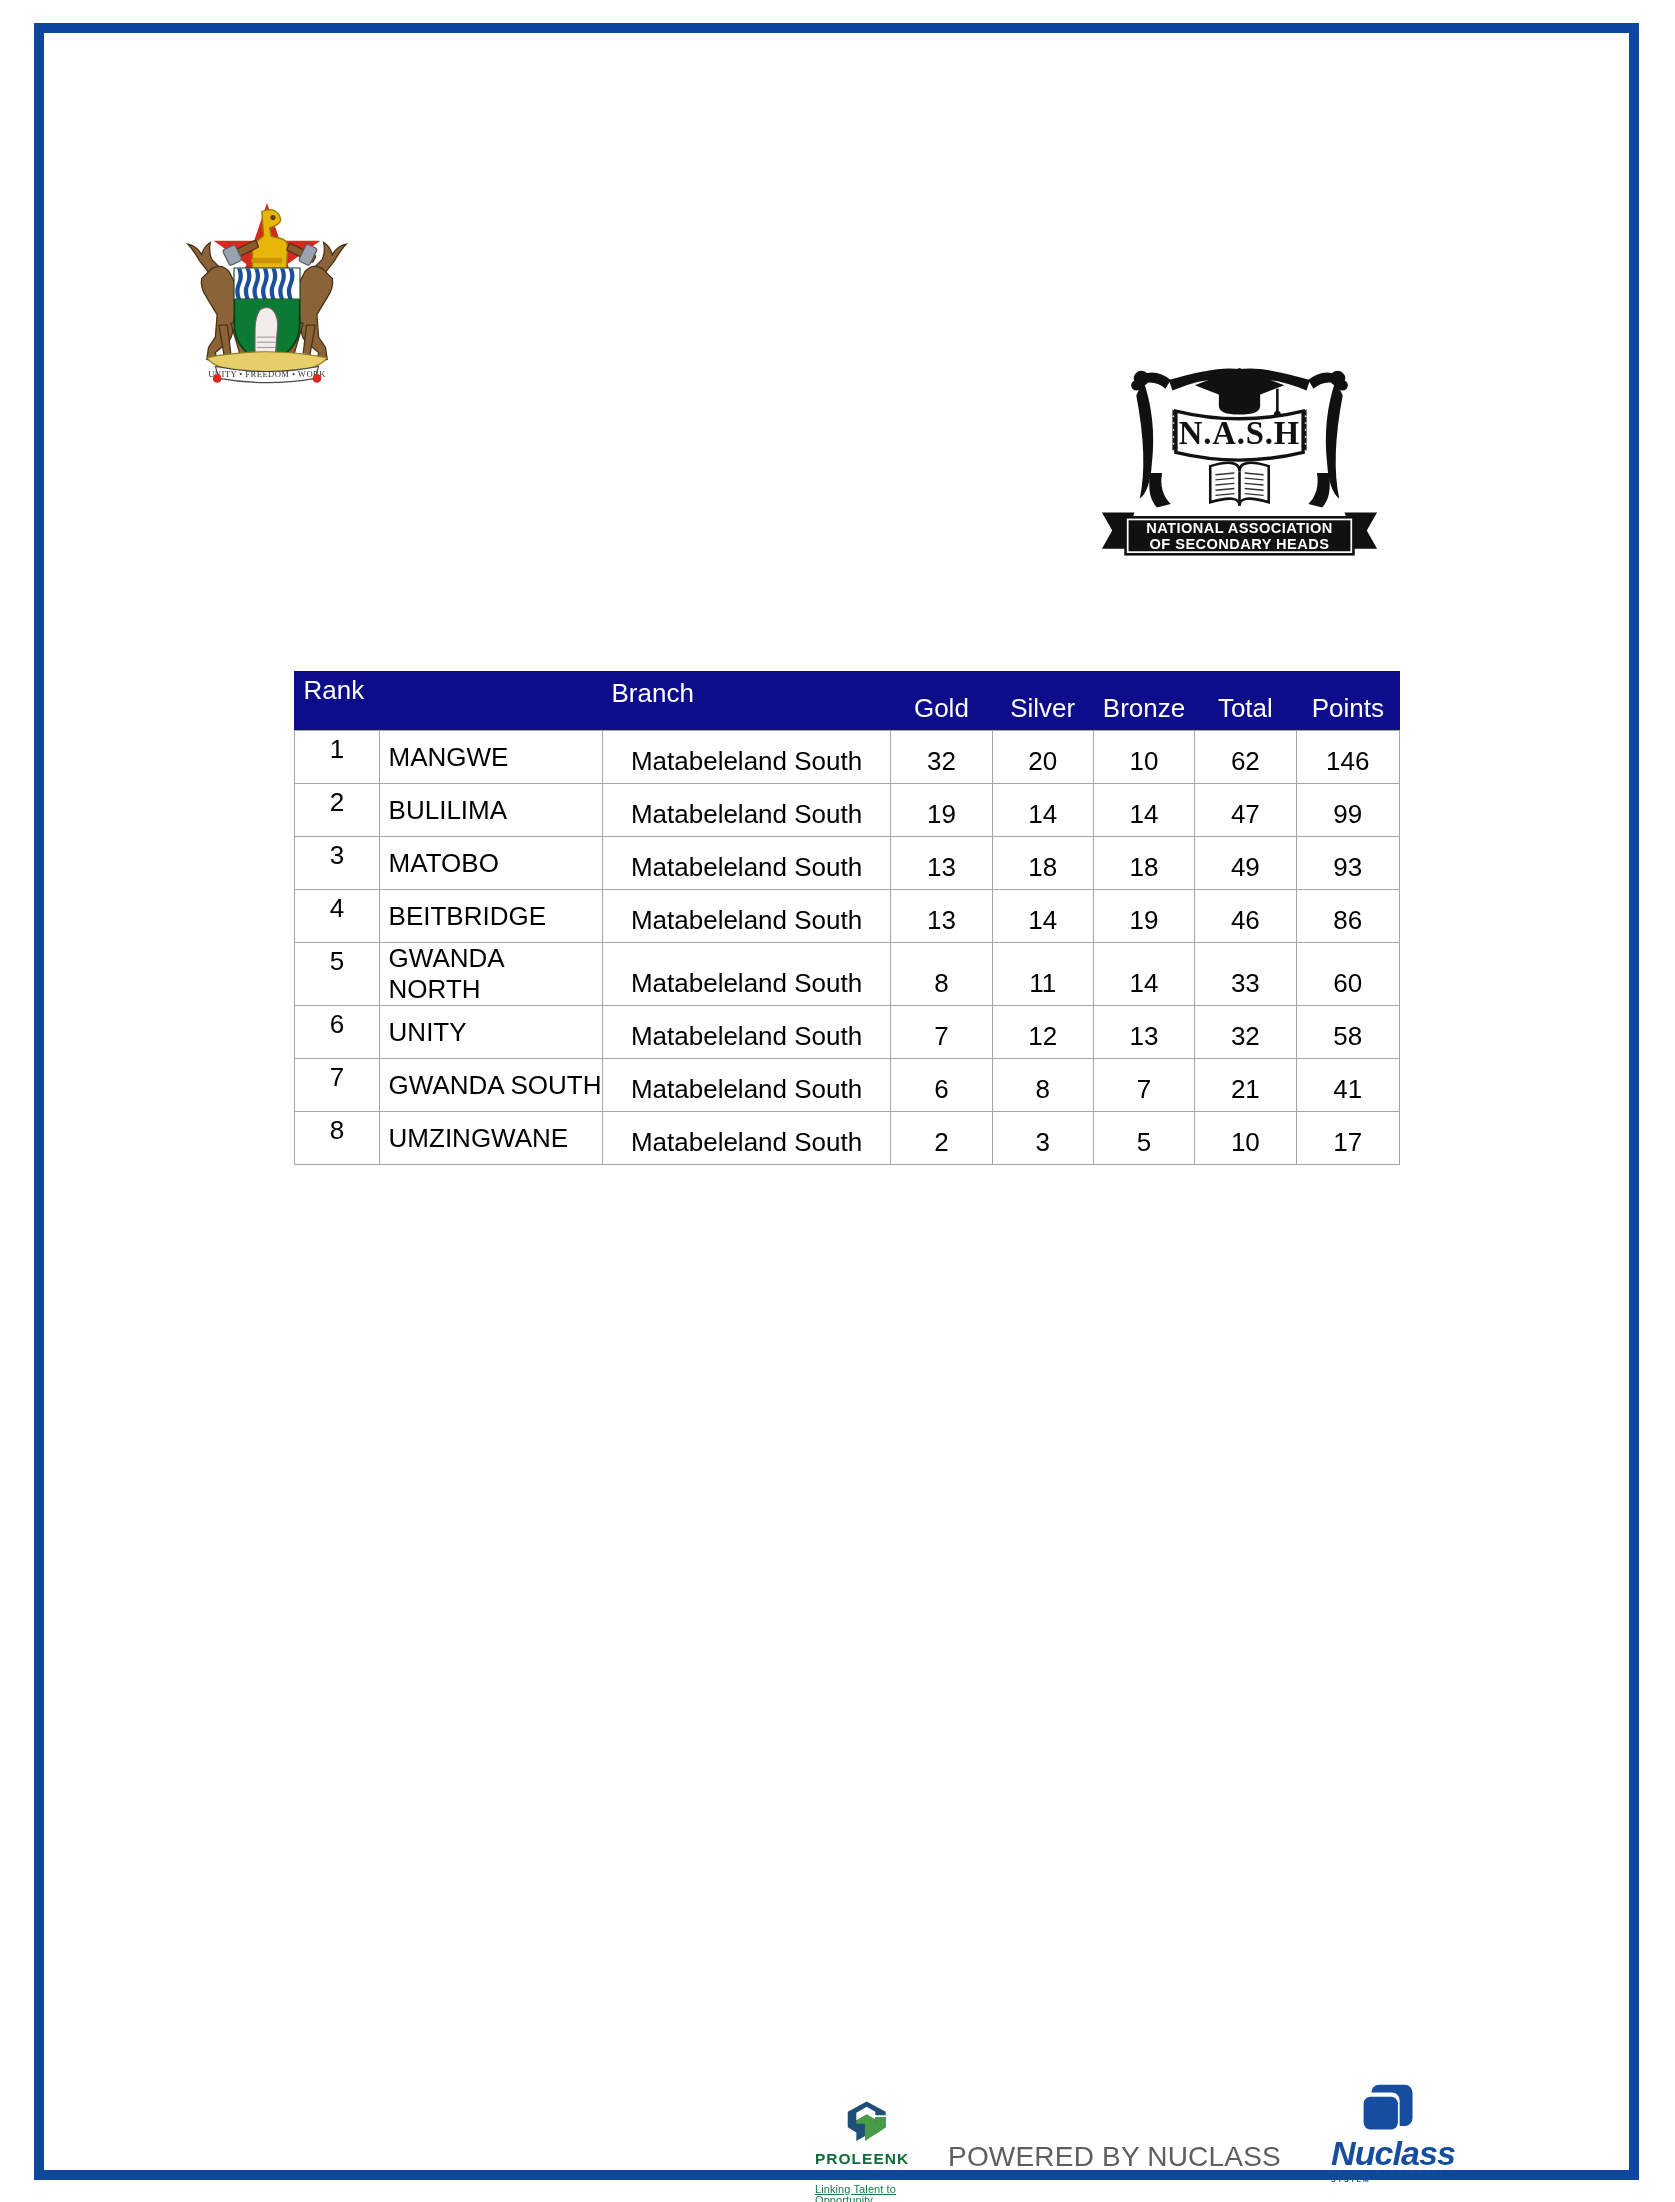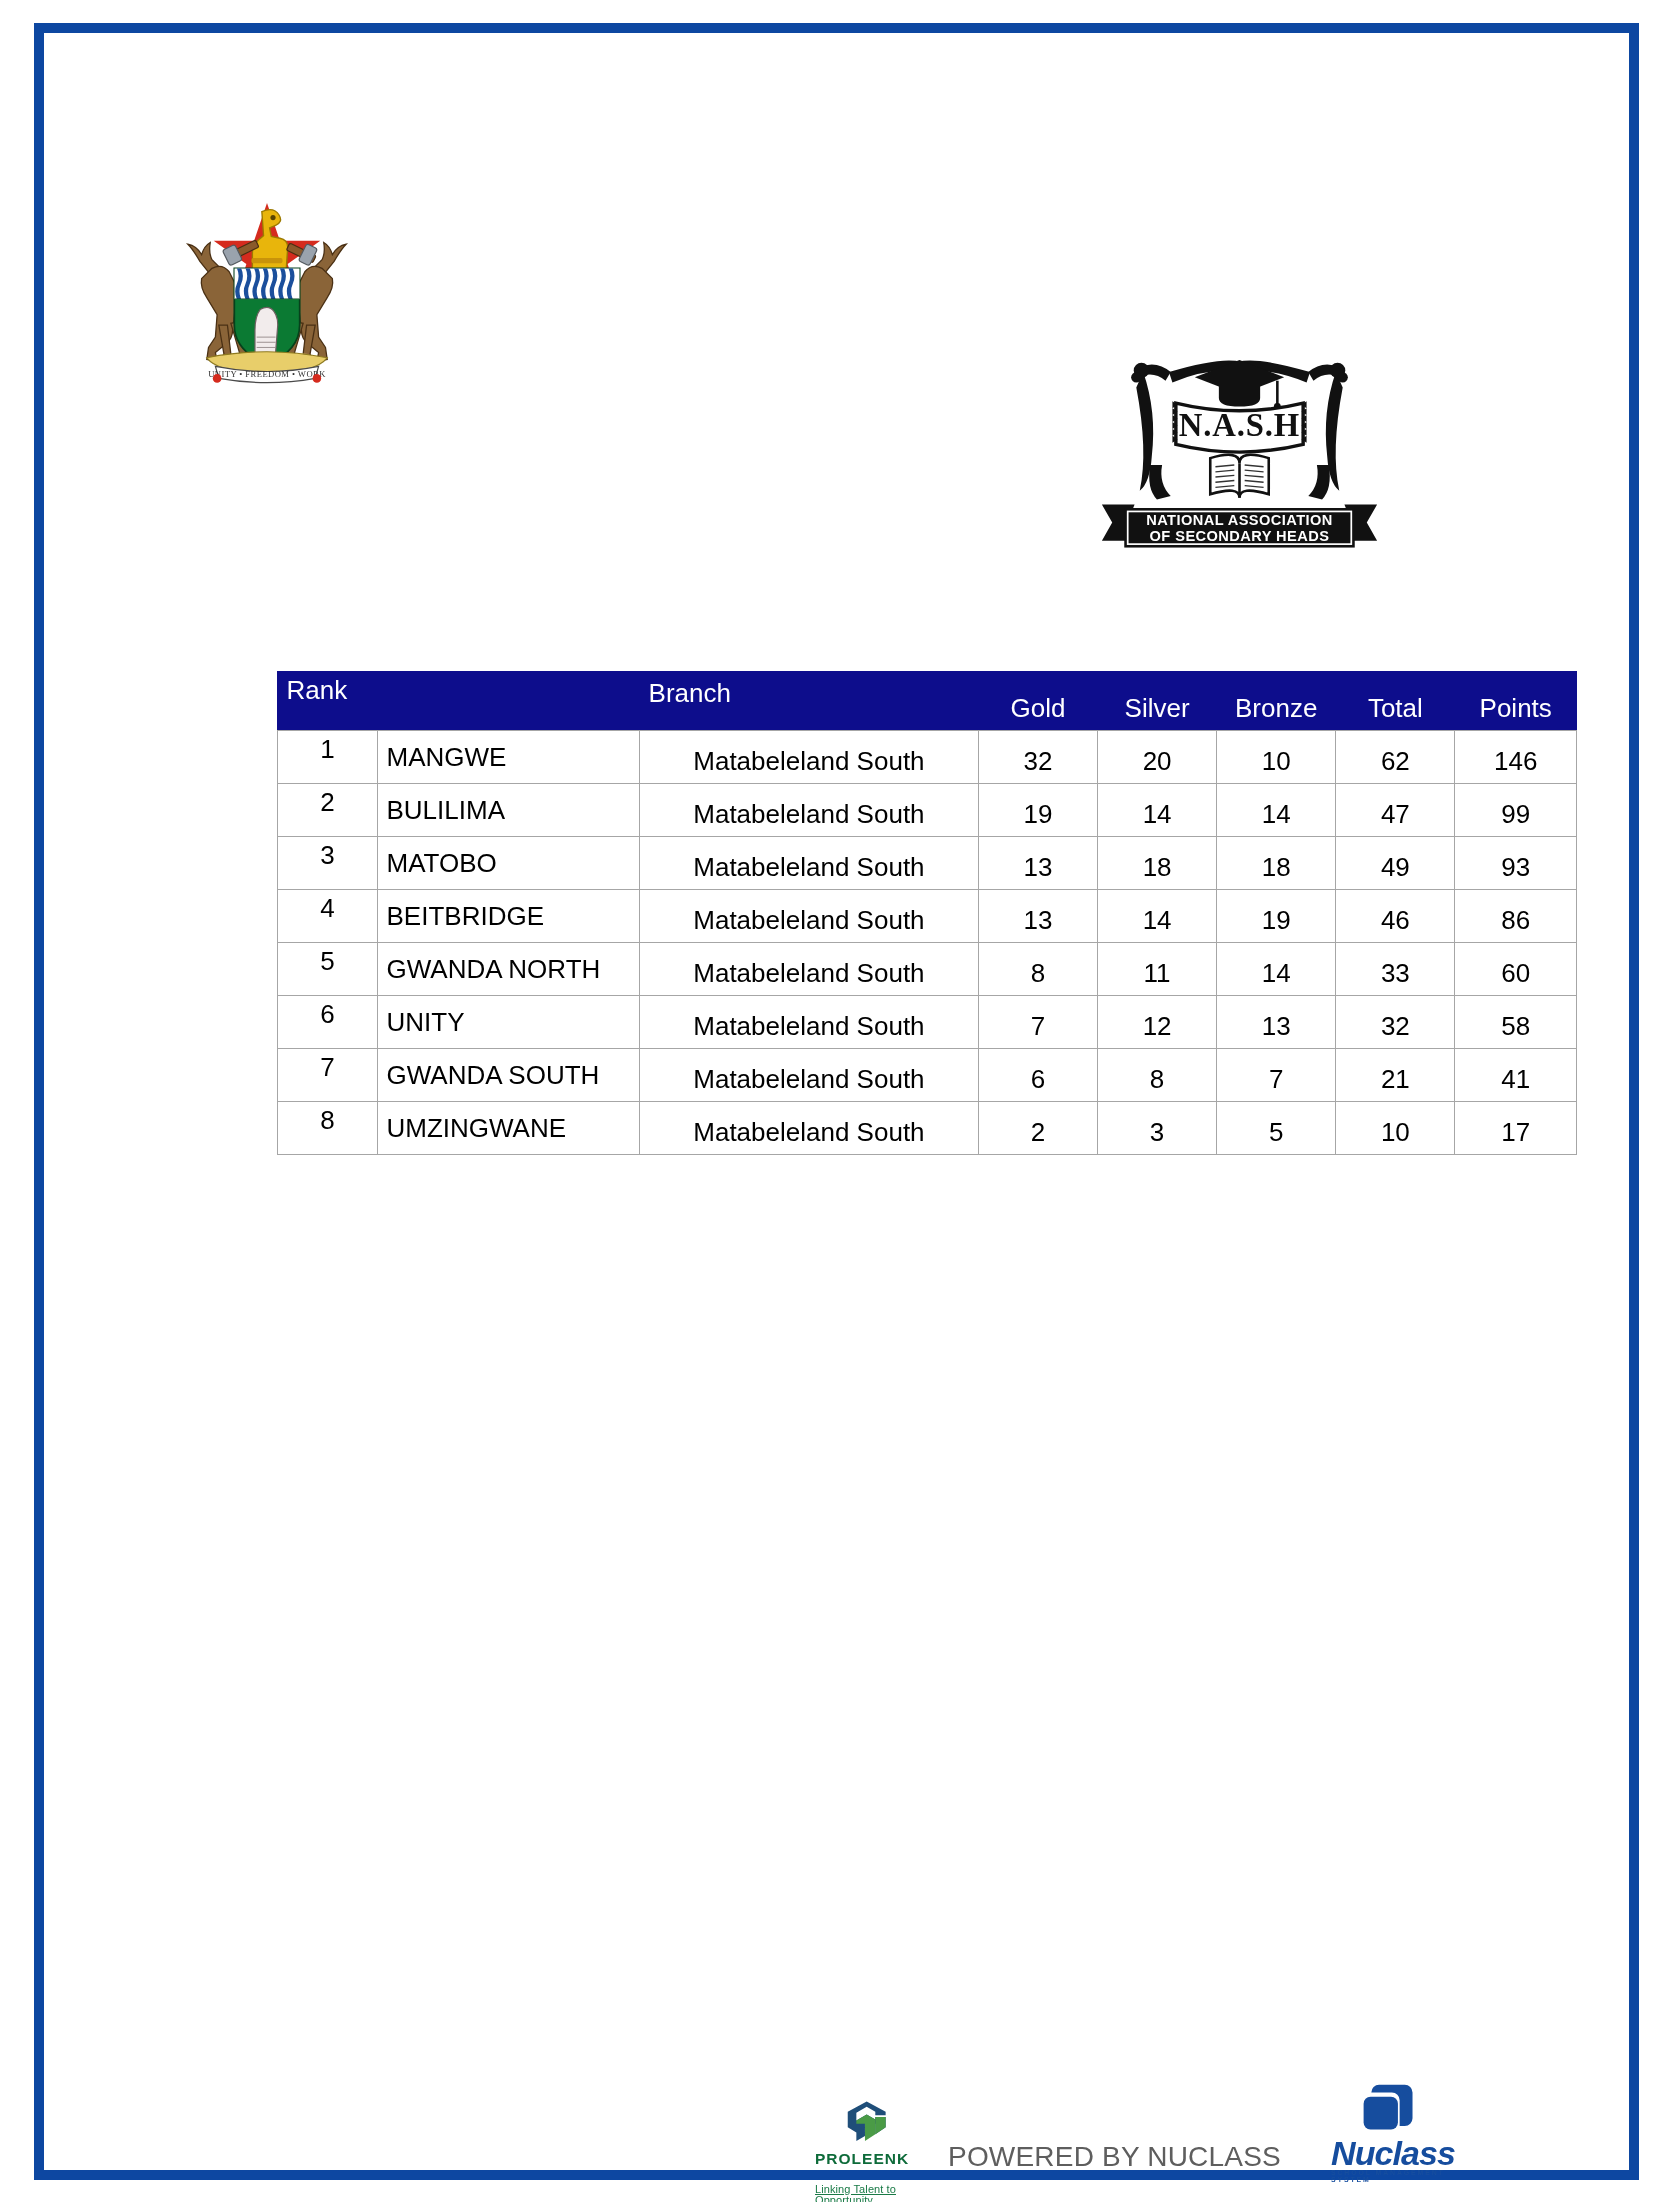--- a/index.html
+++ b/index.html
@@ -51,32 +51,32 @@
     color: #000000;
     letter-spacing: -0.2px;
   }
   #report-title .t-lower {
     font-size: 43px;
   }
 
   #nash-logo {
     position: absolute;
     left: 1093px;
-    top: 336px;
+    top: 344px;
     width: 293px;
     height: 215px;
     text-decoration: underline;
   }
 
   
   #rankings-table {
     position: absolute;
-    left: 277px;
+    left: 294px;
     top: 671px;
-    width: 1300px;
+    width: 1106px;
     border-collapse: collapse;
     table-layout: fixed;
     background: #15803d;
   }
   #rankings-table th,
   #rankings-table td {
     border: 0.9px solid #a6a6a6;
     padding: 0;
     font-size: 26px;
     color: #000000;

